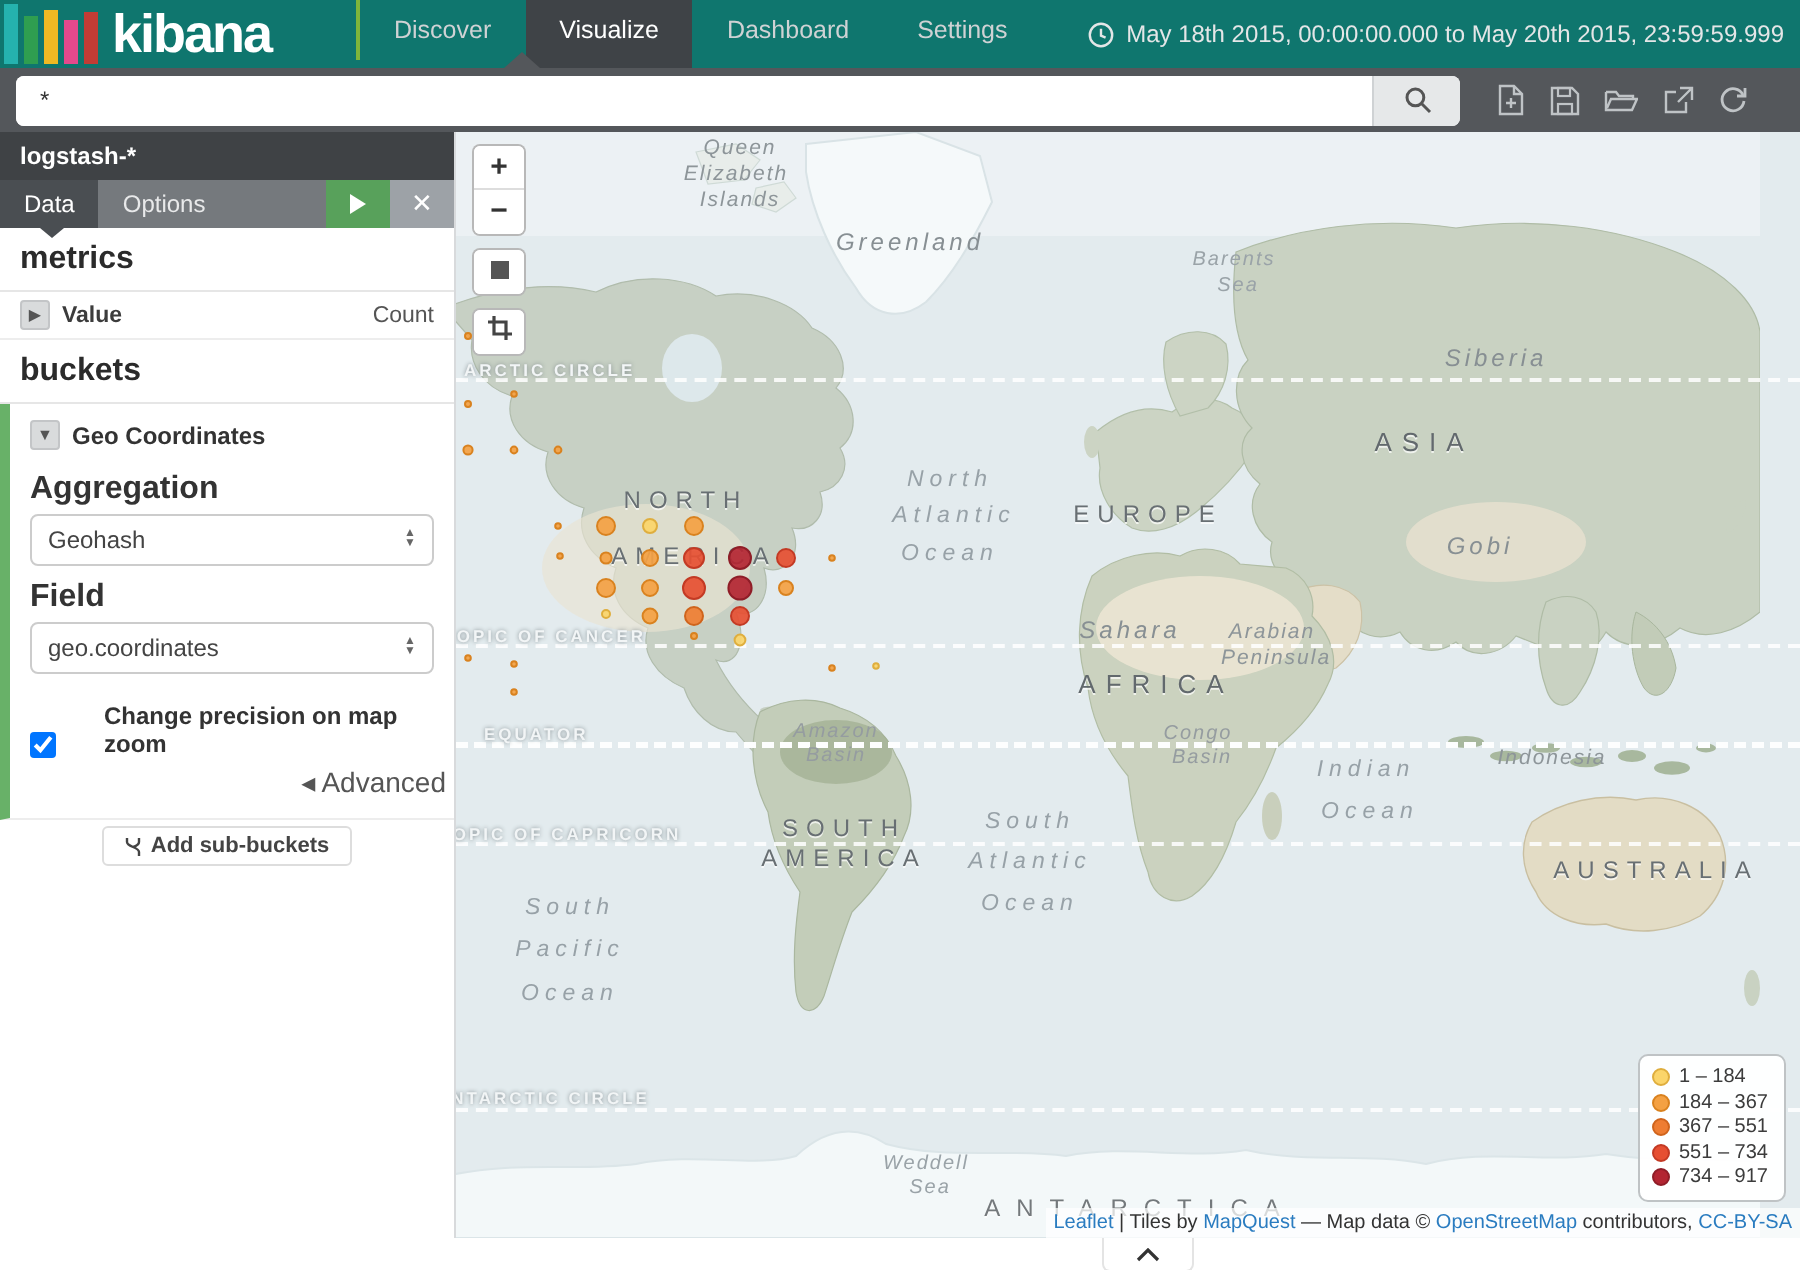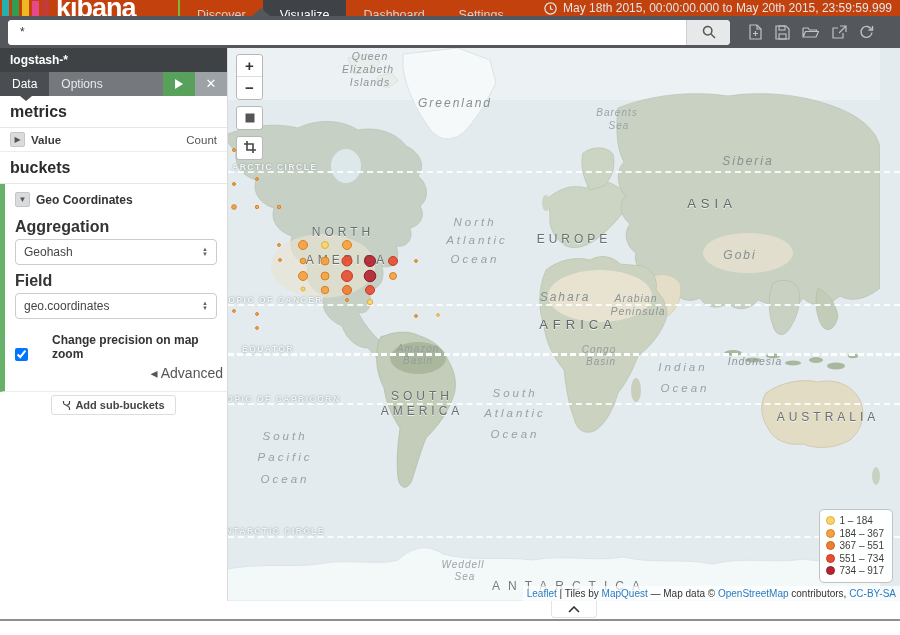--- a/index.html
+++ b/index.html
@@ -1,20 +1,20 @@
 <!DOCTYPE html>
 <html><head>
 <meta charset="utf-8">
 <style>
   * { margin:0; padding:0; box-sizing:border-box; }
   body { font-family:"Liberation Sans", sans-serif; background:#fff; }
   .app { position:relative; width:900px; height:635px; overflow:hidden; background:#fff; }
 
   
-  .navbar { position:relative; height:16px; background:#c2410c; display:flex; align-items:stretch; }
+  .navbar { position:relative; height:34px; background:#0f766e; display:flex; align-items:stretch; }
   .logo { display:flex; align-items:center; padding-left:2px; width:178px; }
   .logo-stripes { display:flex; align-items:flex-end; height:30px; margin-right:4px; }
   .logo-stripes i { display:block; width:7px; margin-right:3px; }
   .brand { color:#fff; font-weight:bold; font-size:27px; letter-spacing:-1px; line-height:30px; }
   .nav-items { display:flex; }
   .nav-item { color:#cfd2d4; font-size:12.5px; line-height:30px; padding:0 17px; cursor:pointer; }
   .nav-item.active { background:#3f4347; color:#fff; }
   .timepicker { margin-left:auto; display:flex; align-items:center; color:#e4e6e7; font-size:12px; padding-right:8px; gap:6px; }
   .nav-divider { width:2px; background:#7fb53b; height:30px; }
 
@@ -347,21 +347,21 @@
           <div class="mlabel c-region-lg" style="left: 337px; top: 249px;">Sahara</div>
           <div class="mlabel c-region" style="left: 408px; top: 250px;">Arabian</div>
           <div class="mlabel c-region" style="left: 410px; top: 263px;">Peninsula</div>
           <div class="mlabel c-continent-lg" style="left: 350px; top: 276px;">AFRICA</div>
           <div class="mlabel c-region-sm" style="left: 190px; top: 300px;">Amazon</div>
           <div class="mlabel c-region-sm" style="left: 190px; top: 312px;">Basin</div>
           <div class="mlabel c-region-sm" style="left: 371px; top: 301px;">Congo</div>
           <div class="mlabel c-region-sm" style="left: 373px; top: 313px;">Basin</div>
           <div class="mlabel c-ocean" style="left: 455px; top: 319px;">Indian</div>
           <div class="mlabel c-ocean" style="left: 457px; top: 340px;">Ocean</div>
-          <div class="mlabel c-region" style="left: 527px; top: 313px;">Indonesia</div>
+          <div class="mlabel c-region" style="left: 548px; top: 313px;">Indonesia</div>
           <div class="mlabel c-continent" style="left: 194px; top: 348px;">SOUTH</div>
           <div class="mlabel c-continent" style="left: 194px; top: 363px;">AMERICA</div>
           <div class="mlabel c-ocean" style="left: 287px; top: 345px;">South</div>
           <div class="mlabel c-ocean" style="left: 287px; top: 365px;">Atlantic</div>
           <div class="mlabel c-ocean" style="left: 287px; top: 386px;">Ocean</div>
           <div class="mlabel c-ocean" style="left: 57px; top: 388px;">South</div>
           <div class="mlabel c-ocean" style="left: 57px; top: 409px;">Pacific</div>
           <div class="mlabel c-ocean" style="left: 57px; top: 431px;">Ocean</div>
           <div class="mlabel c-continent" style="left: 584px; top: 369px; padding-left: 32px;">AUSTRALIA</div>
           <div class="mlabel c-ocean-sm" style="left: 235px; top: 516px;">Weddell</div>

